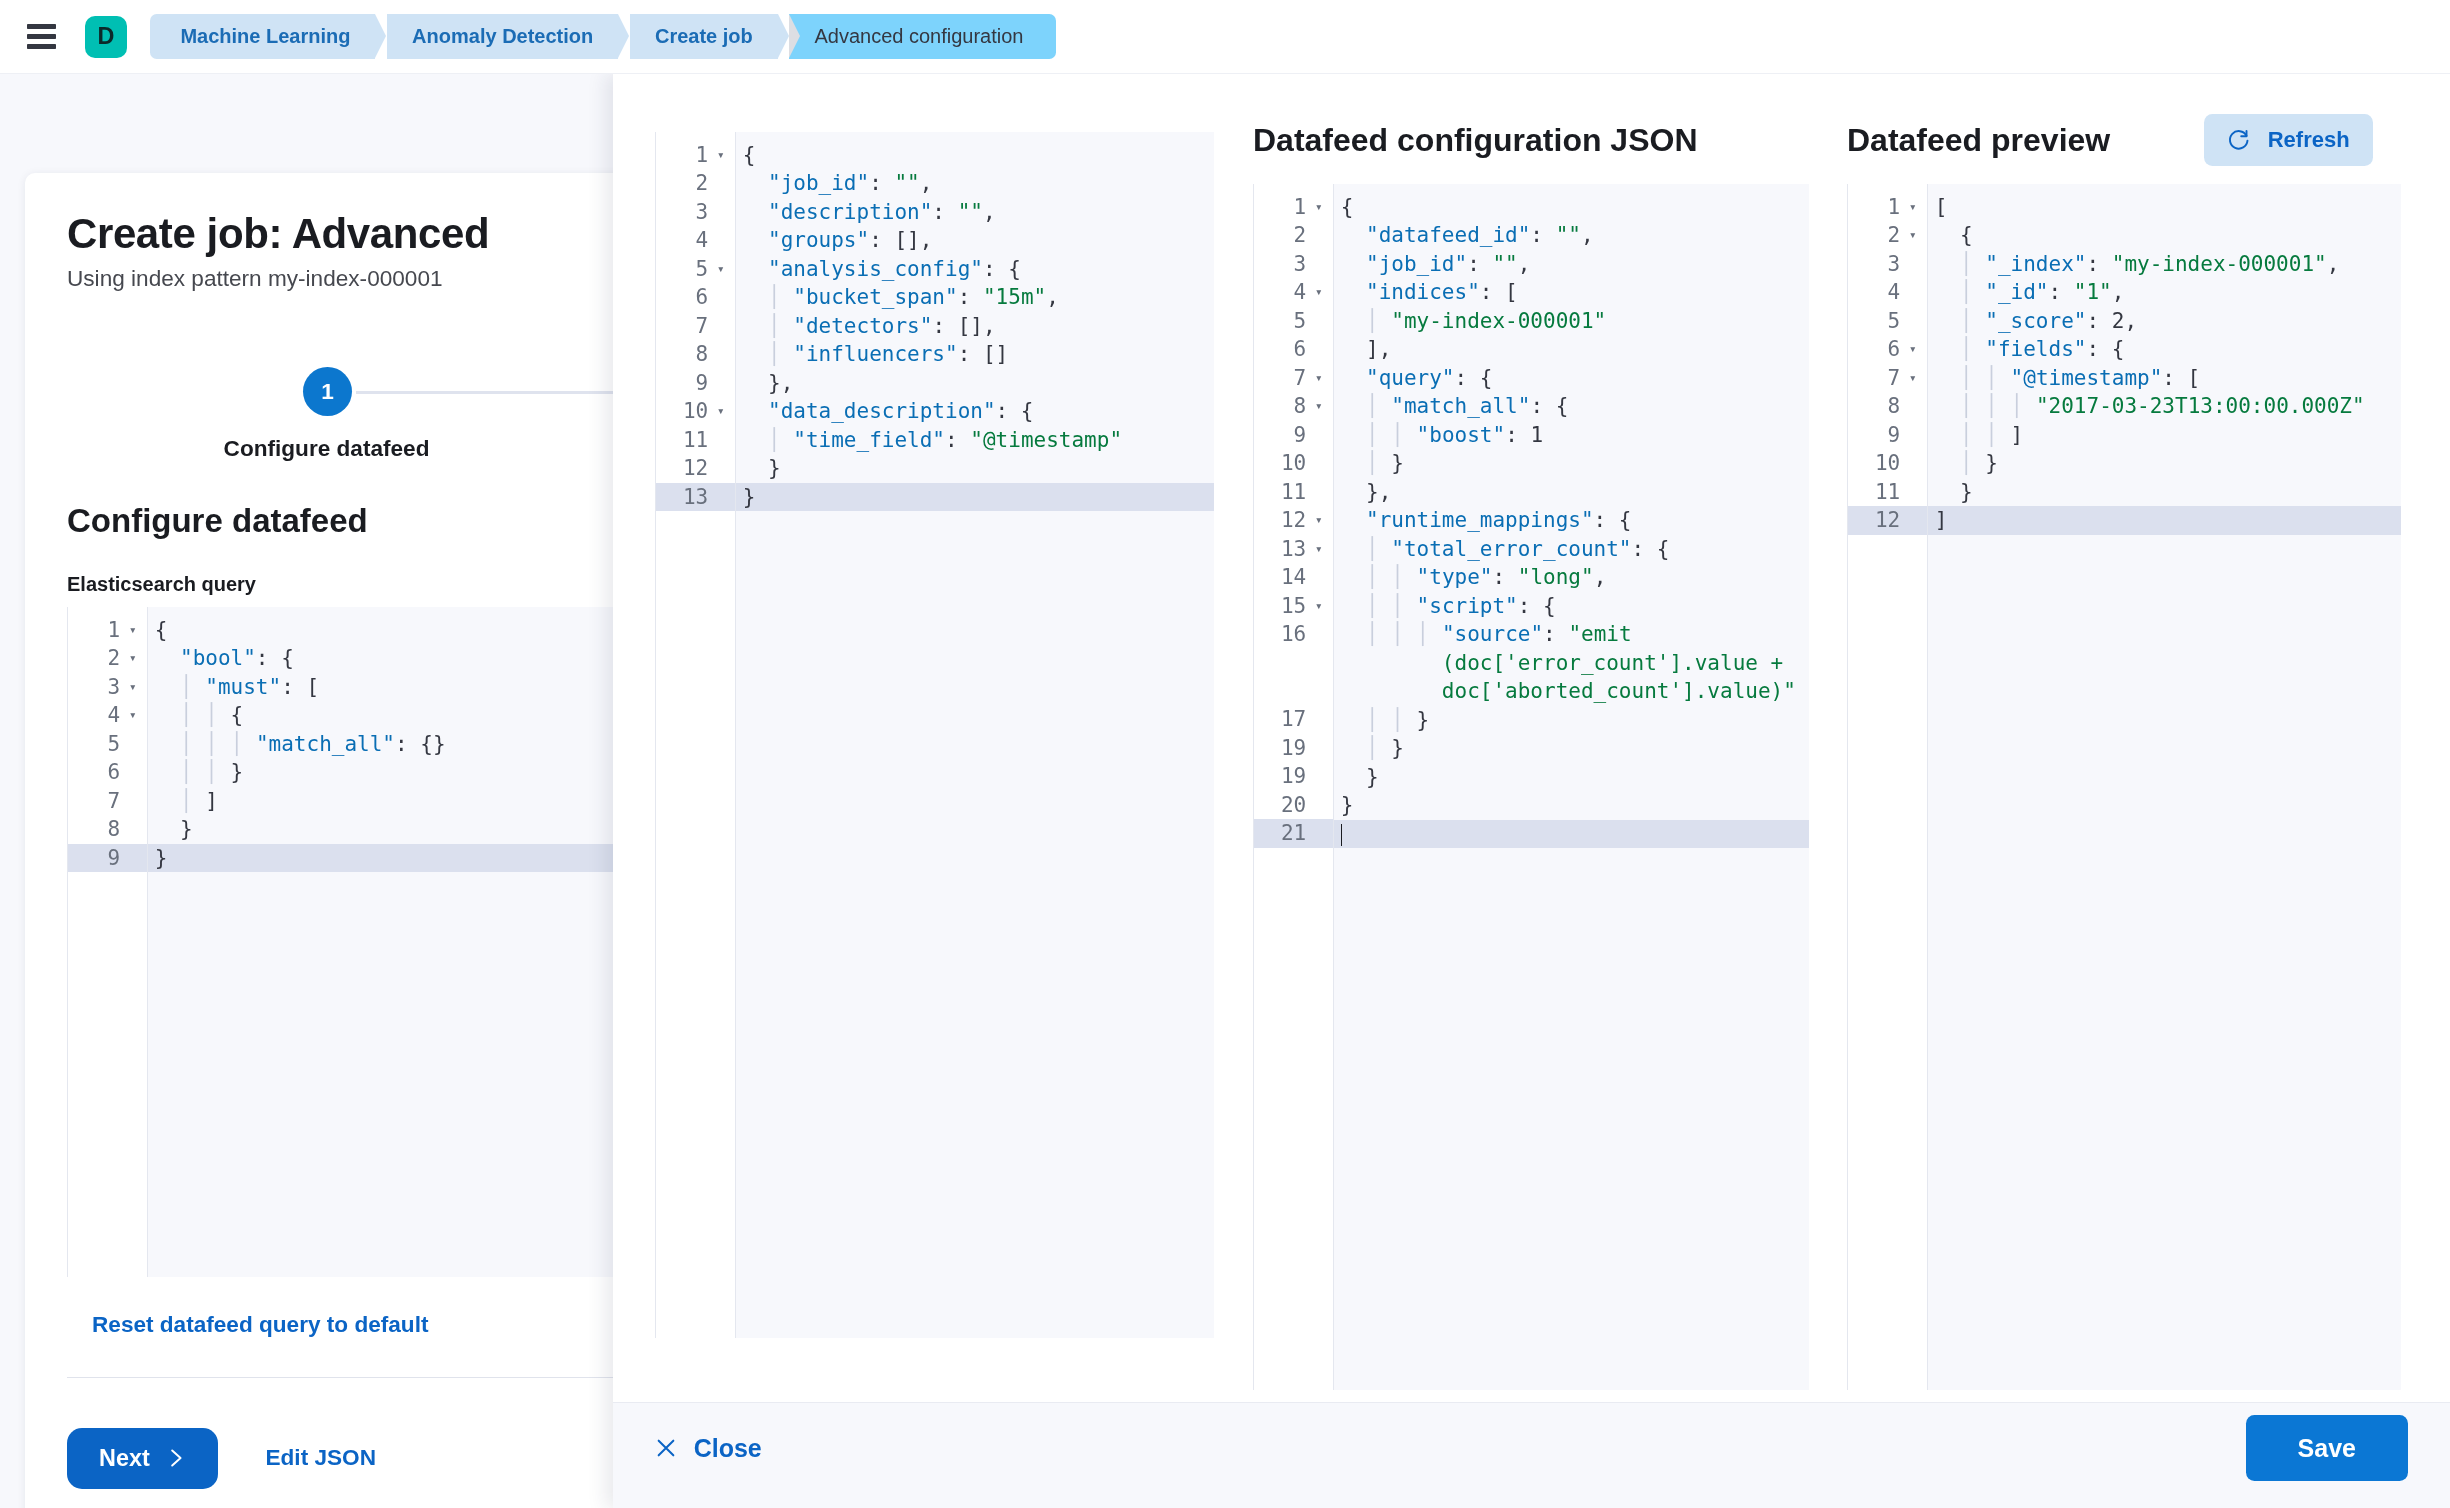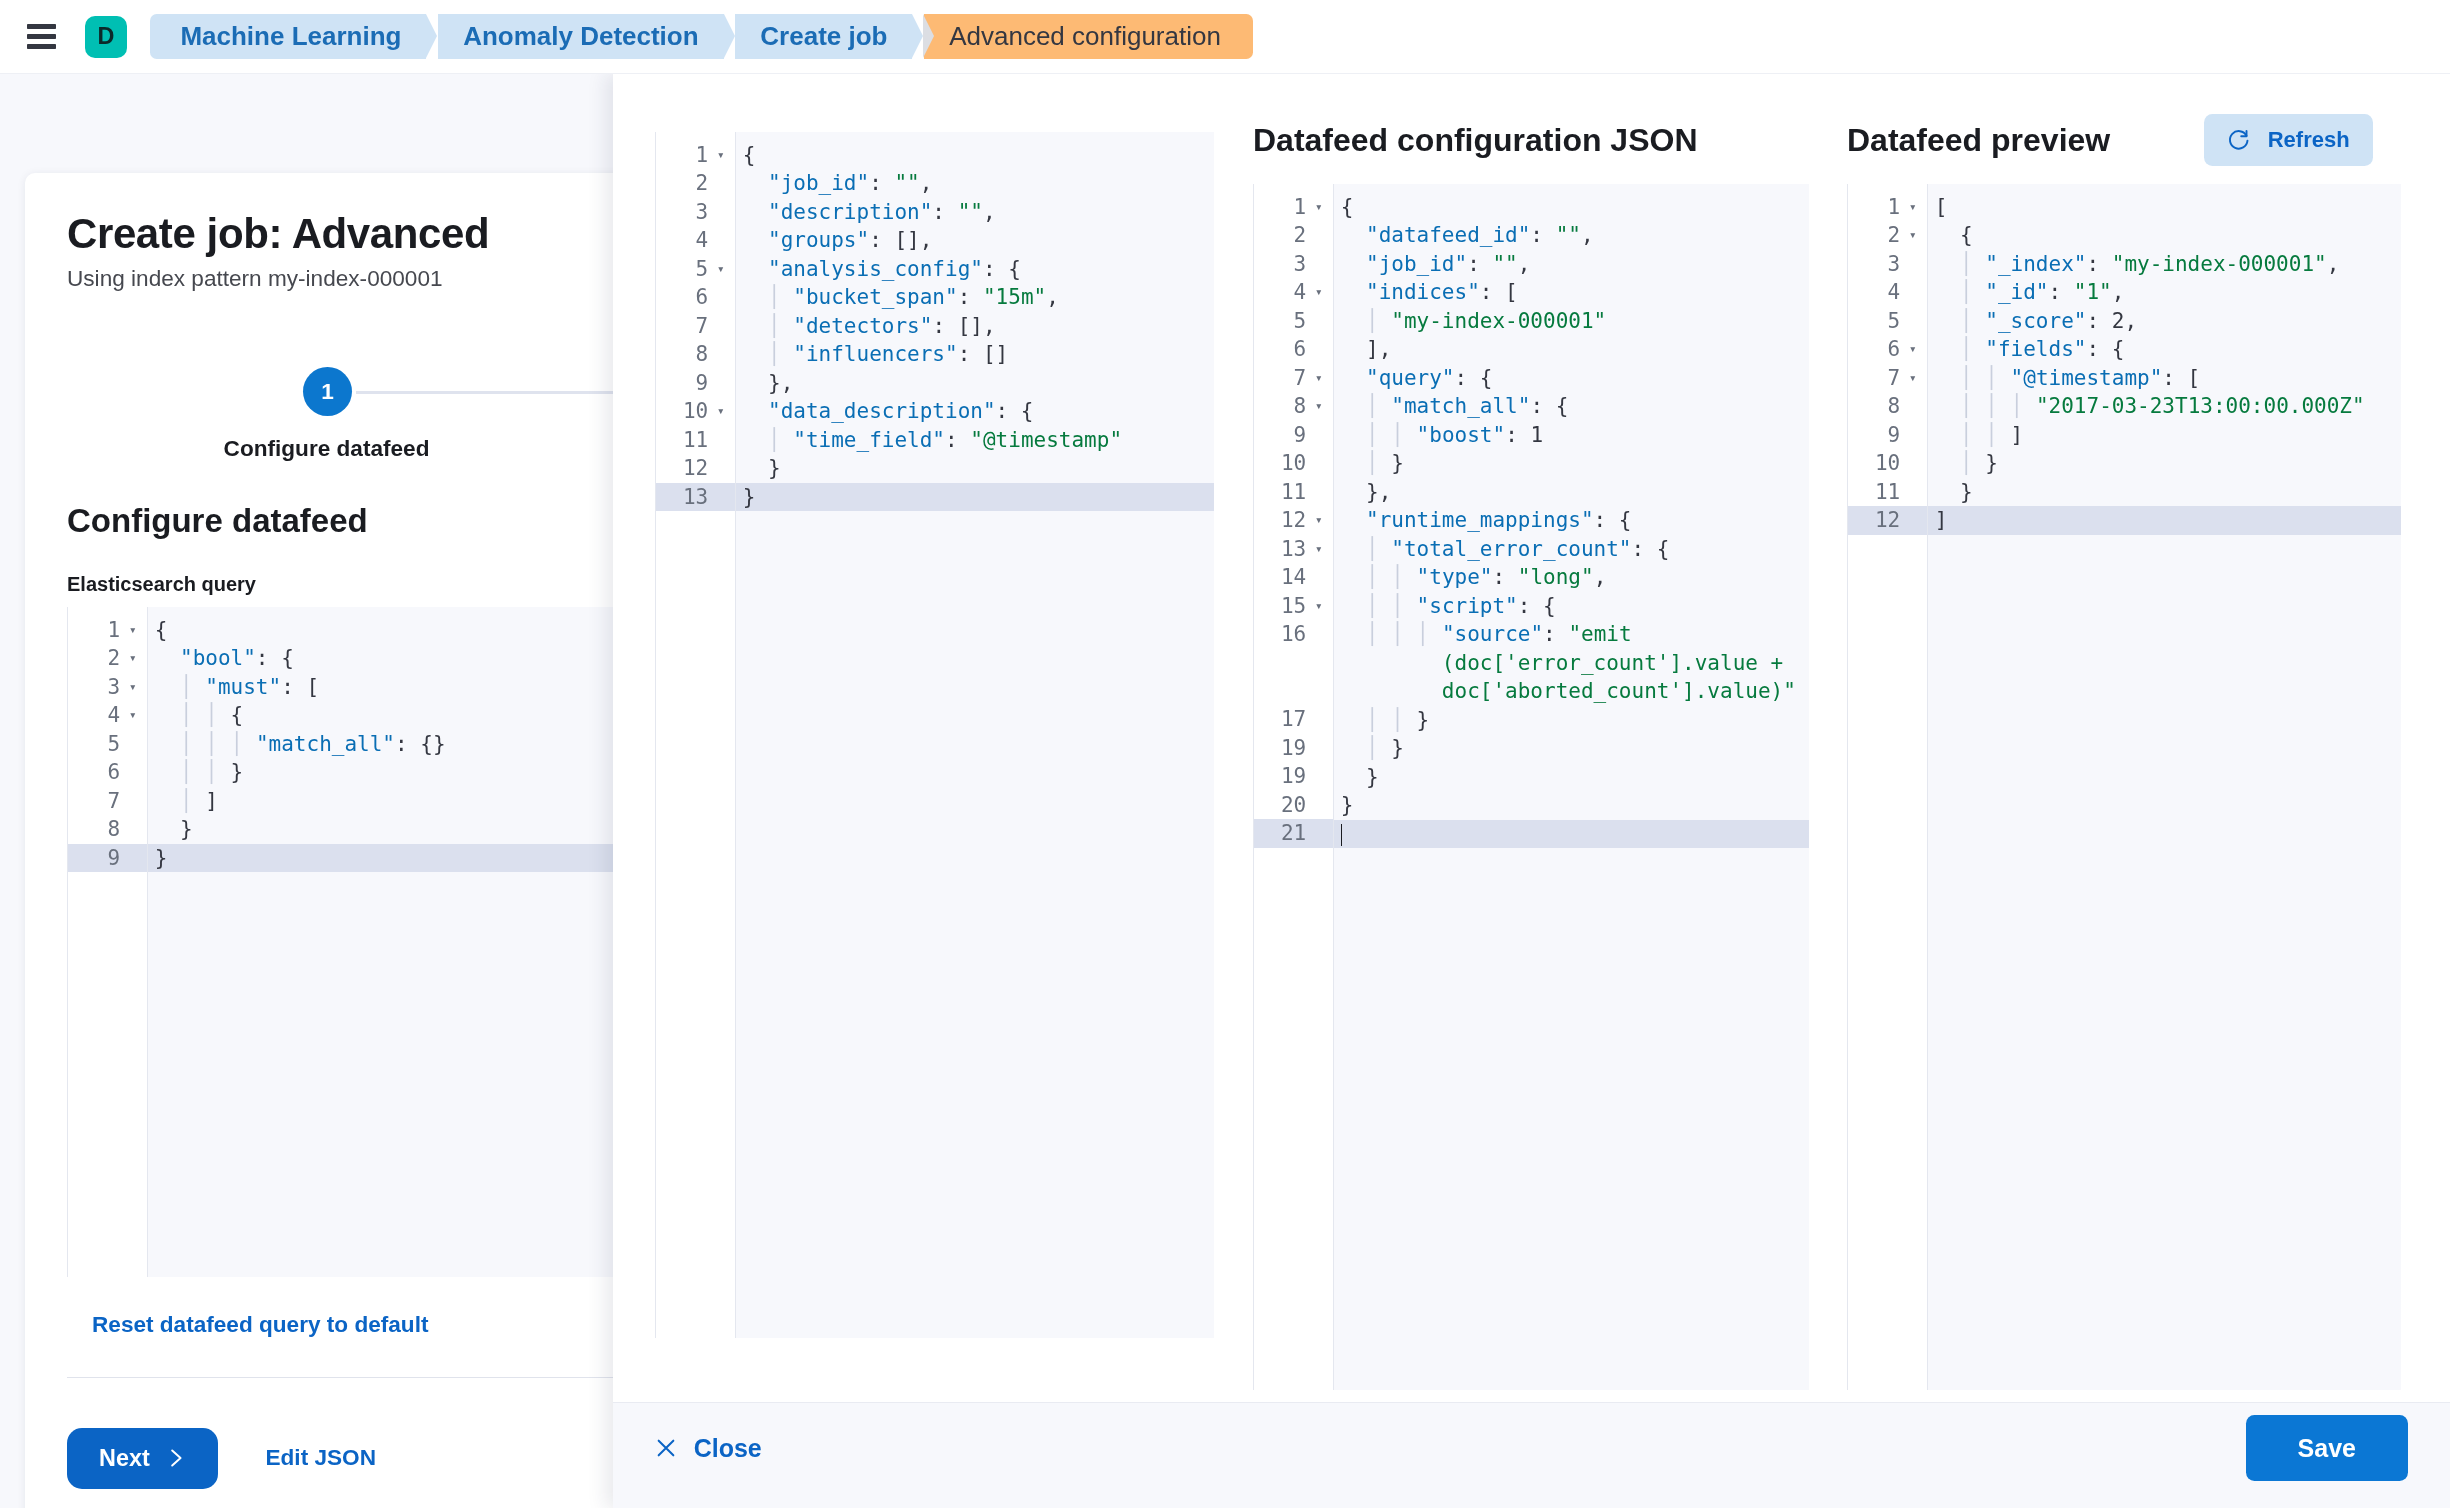--- a/index.html
+++ b/index.html
@@ -33,37 +33,37 @@
     display: flex; align-items: center; justify-content: center;
     margin-right: 23.4px; cursor: pointer;
   }
 
   .breadcrumbs { display: flex; align-items: stretch; height: 45px; }
   .crumb {
     position: relative;
     display: flex; align-items: center;
     background: #cfe3f5;
     color: #1b6cb5;
-    font-size: 26px; font-weight: 600;
+    font-size: 20px; font-weight: 600;
     padding: 0 25px 0 25px;
     margin-right: 11.7px;
     cursor: pointer;
     white-space: nowrap;
   }
   .crumb:first-child { border-radius: 6.7px 0 0 6.7px; padding-left: 30px; }
   .crumb::after {
     content: ""; position: absolute; right: -11px; top: 0;
     width: 0; height: 0;
     border-top: 22.6px solid transparent;
     border-bottom: 22.6px solid transparent;
     border-left: 11.7px solid #cfe3f5;
     z-index: 2;
   }
   .crumb.last {
-    background: #fdba74; color: #343741; font-weight: 500;
+    background: #7dd3fc; color: #343741; font-weight: 500;
     border-radius: 0 6.7px 6.7px 0; padding-right: 32px;
     margin-right: 0;
   }
   .crumb.last::after { display: none; }
   .crumb.last::before {
     content: ""; position: absolute; left: -0.8px; top: 0;
     width: 0; height: 0;
     border-top: 22.6px solid transparent;
     border-bottom: 22.6px solid transparent;
     border-left: 11.7px solid #dcdee3;

